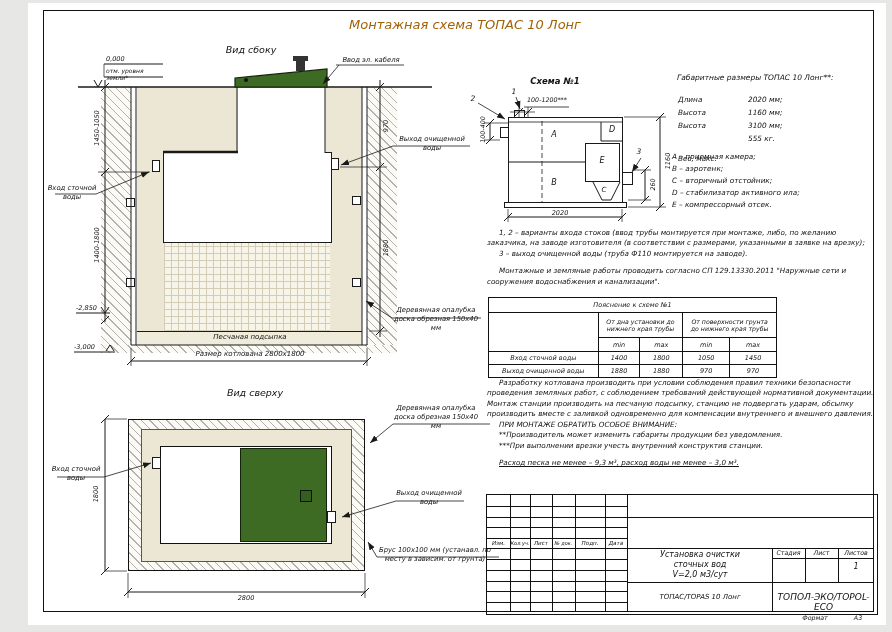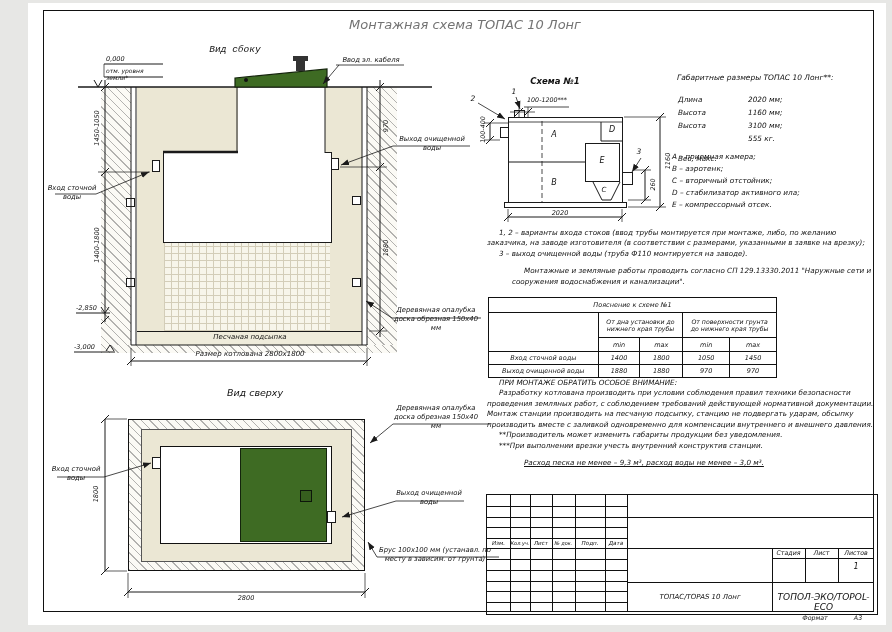--- a/index.html
+++ b/index.html
@@ -18,24 +18,24 @@
   .white-fill{background:#fff;}
   .bdr{border:1.2px solid #1a1a1a;}
   .bdr-thin{border:1px solid #1a1a1a;}
   svg.overlay{position:absolute;left:0;top:0;pointer-events:none;}
   .lbl{position:absolute;font:italic 6.8px "DejaVu Sans",sans-serif;line-height:1.35;
        text-align:center;white-space:pre-line;color:#111;}
   .lbl-left{text-align:left;}
   .dim{position:absolute;font:italic 6.5px "DejaVu Sans",sans-serif;text-align:center;color:#111;}
   .rot{transform:rotate(-90deg);}
   .vtitle{position:absolute;font:italic 9.5px "DejaVu Sans",sans-serif;text-align:center;color:#111;}
-  .main-title{position:absolute;font:italic 13px "DejaVu Sans",sans-serif;text-align:center;color:#737373;}
+  .main-title{position:absolute;font:italic 13px "DejaVu Sans",sans-serif;text-align:center;color:#a16207;}
   .txtblock{position:absolute;font:italic 7.2px "DejaVu Sans",sans-serif;line-height:1.45;color:#111;}
   .txtblock p{margin:0;text-indent:12px;}
-  .txtblock p.gap{margin-top:7px;margin-left:25px;}
+  .txtblock p.gap{margin-top:7px;}
   .underl{text-decoration:underline;}
   .dtable{position:absolute;border-collapse:collapse;font:italic 6.5px "DejaVu Sans",sans-serif;color:#111;}
   .dtable th,.dtable td{border:1px solid #111;text-align:center;vertical-align:middle;
        padding:1px 1px;font-weight:normal;white-space:pre-line;}
   .hl{position:absolute;background:#111;height:1px;}
   .vl{position:absolute;background:#111;width:1px;}
   .stamp-outer{position:absolute;border:1.6px solid #111;}
   .stxt{position:absolute;font:italic 5.6px "DejaVu Sans",sans-serif;text-align:center;color:#111;}
   .stxt-md{font:italic 6.3px "DejaVu Sans",sans-serif;}
   .stxt-big{font:italic 8px "DejaVu Sans",sans-serif;line-height:1.25;white-space:pre-line;}
@@ -196,21 +196,21 @@
       <line x1="519" y1="107" x2="519" y2="117" stroke-width="0.7"></line>
         <line x1="528" y1="107" x2="528" y2="117" stroke-width="0.7"></line>
 
       <line x1="516" y1="97" x2="520" y2="109" marker-end="url(#arr)" stroke-width="0.8"></line>
       <line x1="478" y1="103" x2="505" y2="119" marker-end="url(#arr)" stroke-width="0.8"></line>
       <line x1="641" y1="158" x2="632" y2="172" marker-end="url(#arr)" stroke-width="0.8"></line>
     </g>
   </svg>
 
   <div class="main-title" style="left:290px;top:17px;width:350px;">Монтажная схема ТОПАС 10 Лонг</div>
-  <div class="vtitle" style="left:170px;top:44px;width:130px;font-family:Liberation Mono, monospace;">Вид сбоку</div>
+  <div class="vtitle" style="left:186px;top:44px;width:130px;">Вид сбоку</div>
   <div class="vtitle" style="left:190px;top:387px;width:130px;">Вид сверху</div>
   <div class="vtitle" style="left:505px;top:76px;width:100px;font-size:8.5px;font-weight:bold;">Схема №1</div>
 
   <div class="dim" style="left:106px;top:55px;width:56px;text-align:left;">0,000</div>
   <div class="dim" style="left:106px;top:67px;width:60px;text-align:left;font-size:6px;">отм. уровня земли*</div>
   <div class="lbl" style="left:336px;top:56px;width:70px;">Ввод эл. кабеля</div>
   <div class="lbl" style="left:392px;top:135px;width:80px;">Выход очищенной
 воды</div>
   <div class="lbl" style="left:46px;top:184px;width:52px;">Вход сточной
 воды</div>
@@ -307,22 +307,22 @@
       <td style="height:10px;">Выход очищенной воды</td>
       <td>1880</td>
       <td>1880</td>
       <td>970</td>
       <td>970</td>
     </tr>
   </tbody>
     </table>
 
   <div class="txtblock" style="left:487px;top:378px;width:390px;">
+    <p>Разработку котлована производить при условии соблюдения правил техники безопасности проведения земляных работ, с соблюдением требований действующей нормативной документации. Монтаж станции производить на песчаную подсыпку, станцию не подвергать ударам, обсыпку производить вместе с заливкой одновременно для компенсации внутреннего и внешнего давления.</p>
     <p>ПРИ МОНТАЖЕ ОБРАТИТЬ ОСОБОЕ ВНИМАНИЕ:</p>
-    <p>Разработку котлована производить при условии соблюдения правил техники безопасности проведения земляных работ, с соблюдением требований действующей нормативной документации. Монтаж станции производить на песчаную подсыпку, станцию не подвергать ударам, обсыпку производить вместе с заливкой одновременно для компенсации внутреннего и внешнего давления.</p>
     <p>**Производитель может изменить габариты продукции без уведомления.</p>
     <p>***При выполнении врезки учесть внутренний конструктив станции.</p>
     <p class="gap underl">Расход песка не менее – 9,3 м³, расход воды не менее – 3,0 м³.</p>
   </div>
 
   <div class="stamp-outer" style="left:486px;top:494px;width:390px;height:119px;"></div>
 
   <div class="vl" style="left:510px;top:495px;height:117px;"></div>
   <div class="vl" style="left:530px;top:495px;height:117px;"></div>
   <div class="vl" style="left:552px;top:495px;height:117px;"></div>
@@ -348,20 +348,23 @@
   <div class="vl" style="left:772px;top:548px;height:64px;"></div>
   <div class="vl" style="left:805px;top:548px;height:34px;"></div>
   <div class="vl" style="left:838px;top:548px;height:34px;"></div>
 
   <div class="stxt" style="left:487px;top:540px;width:23px;">Изм.</div>
   <div class="stxt" style="left:510px;top:540px;width:20px;font-size:5px;">Кол.уч.</div>
   <div class="stxt" style="left:530px;top:540px;width:22px;">Лист</div>
   <div class="stxt" style="left:552px;top:540px;width:23px;font-size:5px;">№ док.</div>
   <div class="stxt" style="left:575px;top:540px;width:30px;">Подп.</div>
   <div class="stxt" style="left:605px;top:540px;width:22px;">Дата</div>
+  <div class="stxt stxt-big" style="left:630px;top:550px;width:140px;">Установка очистки
+сточных вод
+V=2,0 м3/сут</div>
   <div class="stxt stxt-md" style="left:772px;top:549px;width:33px;">Стадия</div>
   <div class="stxt stxt-md" style="left:805px;top:549px;width:33px;">Лист</div>
   <div class="stxt stxt-md" style="left:838px;top:549px;width:36px;">Листов</div>
   <div class="stxt" style="left:838px;top:562px;width:36px;font-size:8px;">1</div>
   <div class="stxt stxt-md" style="left:630px;top:593px;width:140px;font-size:7px;">ТОПАС/TOPAS 10 Лонг</div>
   <div class="stxt stxt-co" style="left:773px;top:592px;width:101px;">ТОПОЛ-ЭКО/TOPOL-ECO</div>
 
   <div class="stxt stxt-md" style="left:795px;top:614px;width:40px;">Формат</div>
   <div class="stxt stxt-md" style="left:848px;top:614px;width:20px;">А3</div>
 </div>

